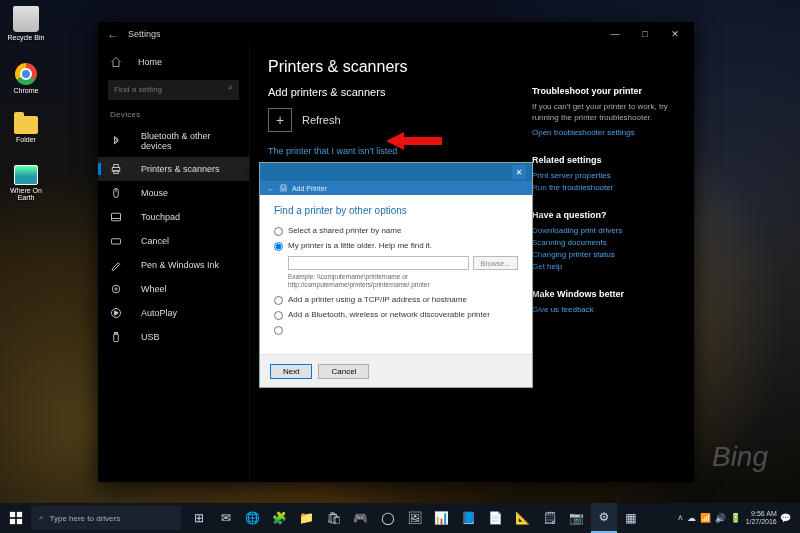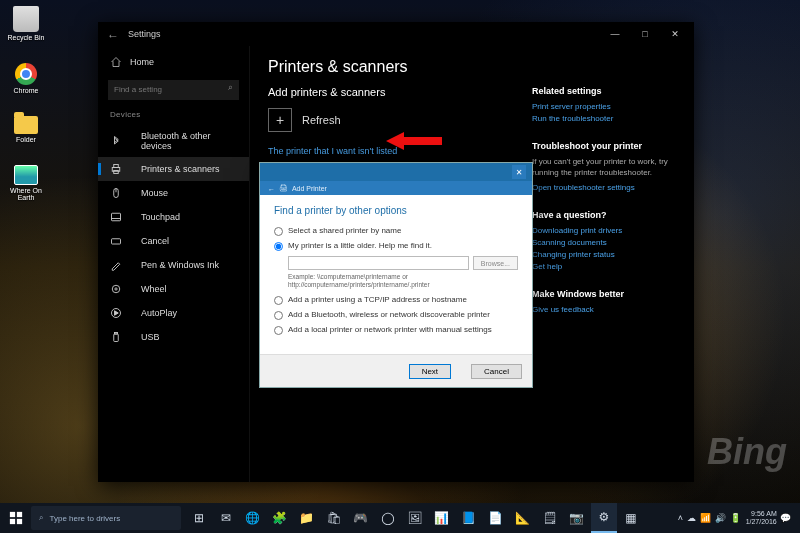--- a/index.html
+++ b/index.html
@@ -9,21 +9,21 @@
   
   .desktop {
     position: absolute; inset: 0;
     background:
       radial-gradient(circle at 10% 80%, rgba(255,200,80,.25), transparent 30%),
       radial-gradient(circle at 70% 60%, rgba(255,180,60,.3), transparent 35%),
       radial-gradient(circle at 40% 90%, rgba(255,160,40,.25), transparent 30%),
       radial-gradient(circle at 90% 40%, rgba(80,120,200,.2), transparent 40%),
       linear-gradient(180deg, #0a1020 0%, #1a1408 50%, #0a0804 100%);
   }
-  .bing-mark { position:absolute; right:13px; bottom:60px; color:rgba(255,255,255,.25); font-size:36px; font-style:italic; font-weight:700; pointer-events:none;}
+  .bing-mark { position:absolute; right:32px; bottom:60px; color:rgba(255,255,255,.25); font-size:28px; font-style:italic; font-weight:400; pointer-events:none;}
 
   
   .desktop-icons { position:absolute; top:6px; left:6px; display:flex; flex-direction:column; gap:22px; }
   .dicon { width:40px; display:flex; flex-direction:column; align-items:center; gap:2px; color:#fff; font-size:7px; text-align:center; text-shadow:0 1px 1px #000;}
   .dicon .glyph { width:26px; height:26px; display:flex; align-items:center; justify-content:center; font-size:18px;}
   .trash { background:linear-gradient(#e0e0e0,#bbb); border-radius:2px 2px 4px 4px;}
   .chrome { width:22px;height:22px;border-radius:50%;background:conic-gradient(#ea4335 0 120deg,#34a853 120deg 240deg,#fbbc05 240deg 360deg);position:relative;}
   .chrome::after{content:"";position:absolute;inset:5px;border-radius:50%;background:#4285f4;border:2px solid #fff;}
   .folder { width:24px; height:18px; background:#f5c94a; border-radius:2px; position:relative;}
   .folder::before{content:"";position:absolute;top:-4px;left:0;width:10px;height:5px;background:#f5c94a;border-radius:2px 2px 0 0;}
@@ -36,21 +36,21 @@
     box-shadow:0 4px 20px rgba(0,0,0,.8);
   }
   .titlebar { height:24px; display:flex; align-items:center; padding:0 4px; background:#000;}
   .titlebar .back { width:22px; text-align:center; font-size:12px; color:#999;}
   .titlebar .title { font-size:9px; color:#ccc; margin-left:4px;}
   .titlebar .spacer { flex:1;}
   .winbtn { width:30px; height:24px; display:flex; align-items:center; justify-content:center; font-size:9px; color:#ccc;}
 
   .settings-body { flex:1; display:flex; overflow:hidden;}
   .sidebar { width:152px; padding:4px 0; background:#000; border-right:1px solid #111;}
-  .side-home { display:flex; align-items:center; gap:8px; padding:6px 12px; font-size:9px; color:#ddd;}
+  .side-home { display:flex; align-items:center; gap:16px; padding:6px 12px; font-size:9px; color:#ddd;}
   .side-home svg{width:12px;height:12px;}
   .search-row { padding:4px 10px 8px;}
   .search-box { width:100%; height:20px; background:#1a1a1a; border:none; color:#ccc; font-size:8px; padding:0 6px;}
   .search-wrap{position:relative;}
   .search-wrap .mag{position:absolute;right:6px;top:4px;color:#888;font-size:9px;pointer-events:none;}
   .cat-label { font-size:8px; color:#888; padding:2px 12px 6px; text-transform:none; letter-spacing:.3px;}
   .side-item { display:flex; align-items:center; gap:19px; padding:6px 12px; font-size:9px; color:#ddd; position:relative;}
   .side-item.active { background:#1f1f1f;}
   .side-item.active::before{content:"";position:absolute;left:0;top:6px;bottom:6px;width:3px;background:#0078d4;}
   .side-item .ico{width:12px;height:12px;display:inline-flex;align-items:center;justify-content:center;color:#ccc;}
@@ -85,21 +85,21 @@
   .dlg-sub { height:14px; background:#2a7bbd; color:#e0eefb; font-size:7px; padding:0 8px; display:flex; align-items:center; gap:4px;}
   .dlg-body { flex:1; padding:10px 14px; font-size:8px; color:#333;}
   .dlg-h { color:#1e6ea8; font-size:10px; font-weight:400; margin-bottom:10px;}
   .opt { display:flex; align-items:flex-start; gap:5px; margin:5px 0;}
   .opt input{margin-top:1px; width:9px;height:9px;}
   .shared-sub { margin:3px 0 2px 14px;}
   .shared-sub .row{display:flex;gap:4px;}
   .shared-sub input.txt{flex:1;height:14px;border:1px solid #bbb;font-size:7px;padding:0 3px;}
   .browse-btn{font-size:7px;padding:1px 7px;border:1px solid #bbb;background:#f4f4f4;color:#888;}
   .example{font-size:6.5px;color:#666;margin:3px 0 6px 14px;line-height:1.25;}
-  .dlg-foot { height:33px; background:#f0f0f0; border-top:1px solid #ddd; display:flex; align-items:center; justify-content:flex-end; gap:20px; padding:0 10px;}
+  .dlg-foot { height:33px; background:#f0f0f0; border-top:1px solid #ddd; display:flex; align-items:center; gap:6px; padding:0 10px;}
   .dlg-foot button{font-size:8px;padding:2px 12px;border:1px solid #adadad;background:#e1e1e1;}
   .dlg-foot button.primary{border-color:#0078d4;}
 
   
   .taskbar { position:absolute; left:0; right:0; bottom:0; height:30px; background:#10161f; display:flex; align-items:center; padding:0 2px; gap:1px;}
   .tb-start { width:28px;height:30px;display:flex;align-items:center;justify-content:center;}
   .tb-start svg{width:14px;height:14px;}
   .tb-search { display:flex;align-items:center;gap:6px;background:#1a222e;height:24px;padding:0 8px;min-width:150px;border-radius:2px;}
   .tb-search span{color:#9fb2c9;font-size:8px;}
   .tb-icons{display:flex;align-items:center;gap:1px;flex:1;overflow:hidden;margin-left:4px;}
@@ -246,28 +246,28 @@
         <div class="sec-h">Add printers &amp; scanners</div>
         <div class="refresh-row">
           <div class="plusbox">+</div>
           <span>Refresh</span>
         </div>
         <div class="linklike">The printer that I want isn't listed</div>
       </div>
 
       <div class="rightcol">
         <div class="block">
+          <h3>Troubleshoot your printer</h3>
+          <p>If you can't get your printer to work, try running the printer troubleshooter.</p>
+          <a>Open troubleshooter settings</a>
+        </div>
+        <div class="block">
           <h3>Related settings</h3>
           <a>Print server properties</a>
           <a>Run the troubleshooter</a>
-        </div>
-        <div class="block">
-          <h3>Troubleshoot your printer</h3>
-          <p>If you can't get your printer to work, try running the printer troubleshooter.</p>
-          <a>Open troubleshooter settings</a>
         </div>
         <div class="block">
           <h3>Have a question?</h3>
           <a>Downloading print drivers</a>
           <a>Scanning documents</a>
           <a>Changing printer status</a>
           <a>Get help</a>
         </div>
         <div class="block">
           <h3>Make Windows better</h3>
@@ -316,21 +316,20 @@
     <label class="opt">
       <input type="radio" name="po" style="">
       <span>Add a printer using a TCP/IP address or hostname</span>
     </label>
     <label class="opt">
       <input type="radio" name="po" style="">
       <span>Add a Bluetooth, wireless or network discoverable printer</span>
     </label>
     <label class="opt">
       <input type="radio" name="po" style="">
-      <span>Add a local printer or network printer with manual settings</span>
     </label>
   </div>
   <div class="dlg-foot">
     <button class="primary">Next</button>
     <button>Cancel</button>
   </div>
 </div>
 
 <div class="taskbar">
   <div class="tb-start">

